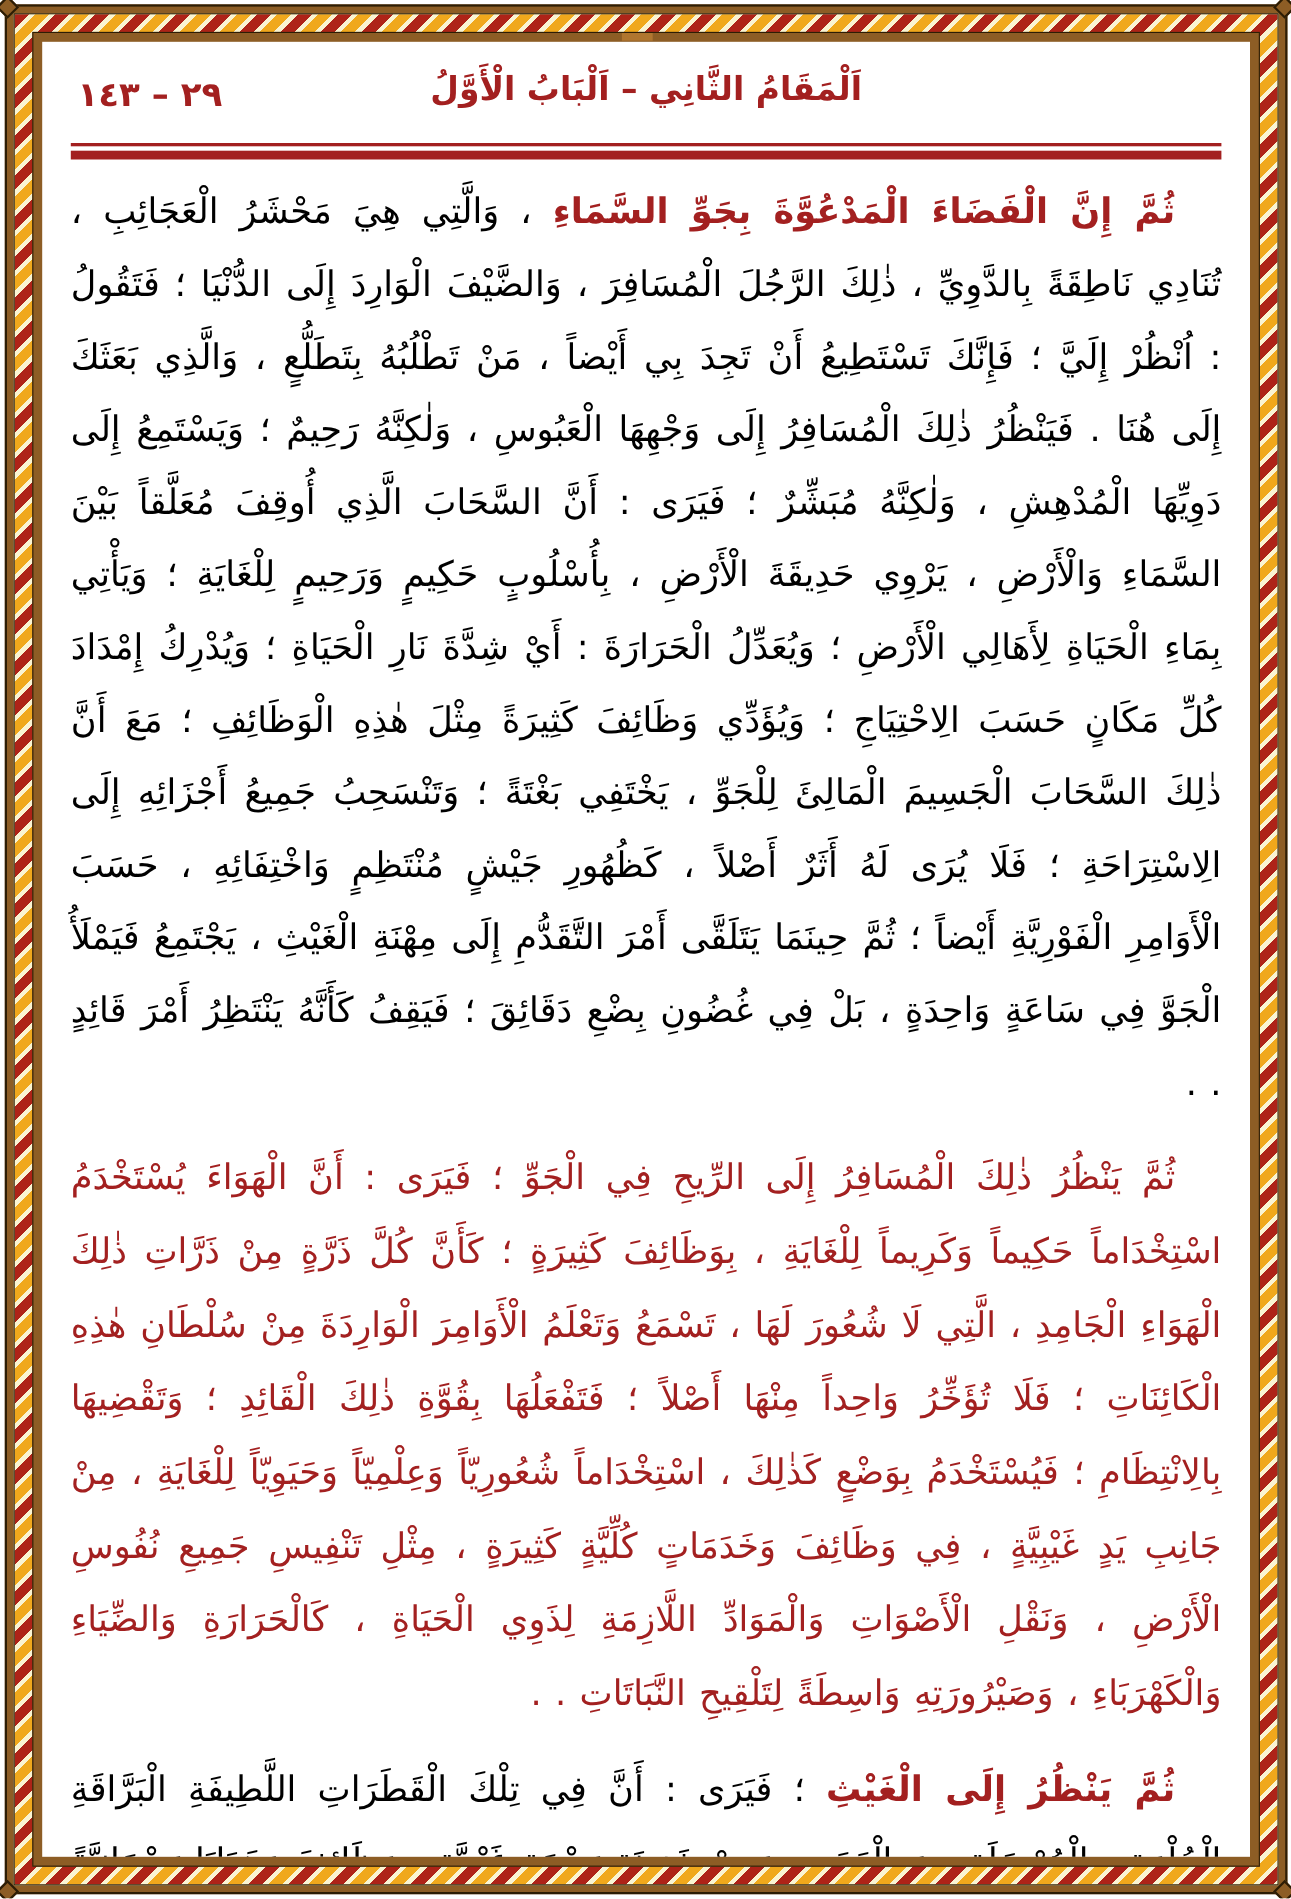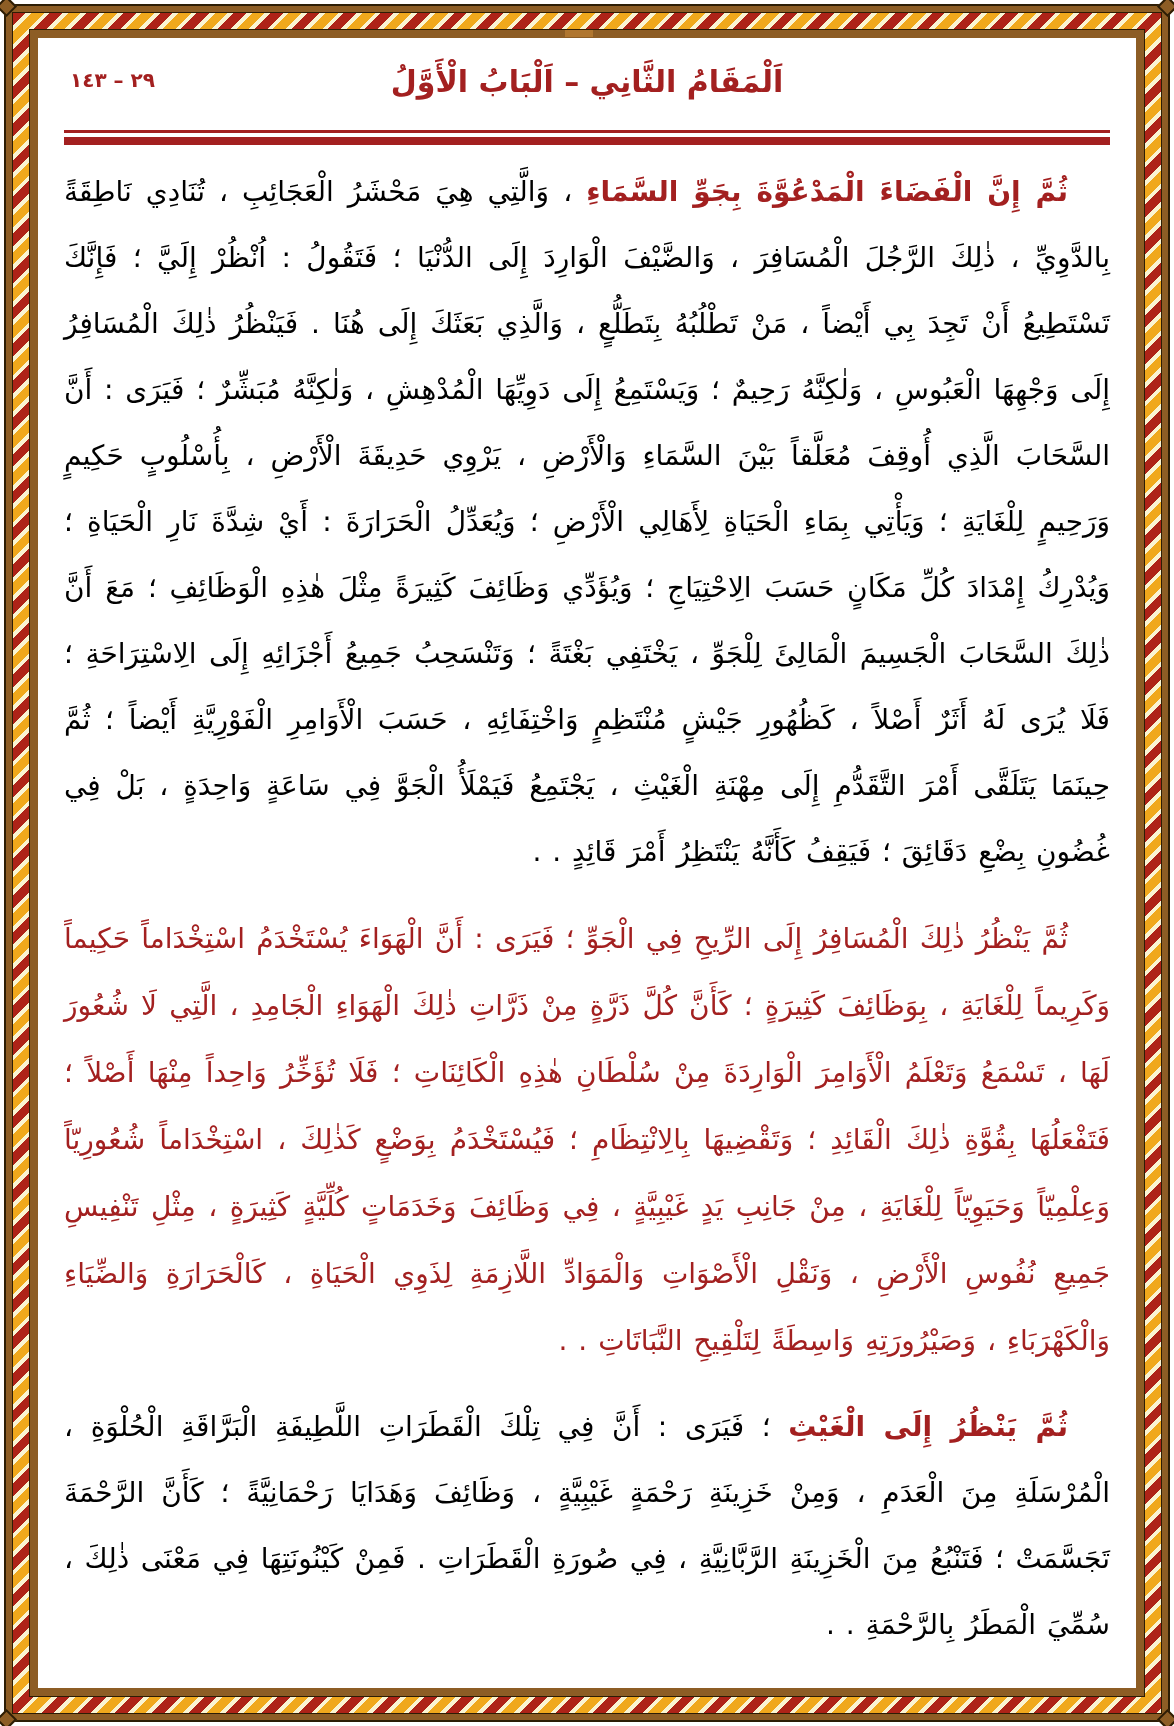--- a/index.html
+++ b/index.html
@@ -65,36 +65,36 @@
     padding:24px 26px 0 26px;
     overflow:hidden;
   }
   .header{
     position:relative;
     height:58px;
   }
   .page-num{
     position:absolute; left:6px; top:6px;
     color:var(--accent-red);
-    font-size:20px; font-weight:bold;
+    font-size:31px; font-weight:bold;
     letter-spacing:2px;
     white-space:nowrap;
   }
   .page-title{
     text-align:center;
     color:var(--accent-red);
     font-size:30px; font-weight:bold;
     padding-top:2px;
   }
   .rule{margin:10px 0 6px 0;}
   .rule-thin{height:3px;background:var(--accent-red);margin-bottom:4px;}
   .rule-thick{height:8px;background:var(--accent-red);}
   .para{
     margin:14px 0 0 0;
-    font-size:28px;
+    font-size:32px;
     line-height:66px;
     text-align:justify;
     text-indent:42px;
     color:#000;
     word-spacing:2px;
   }
   .para .lead{color:var(--accent-red);font-weight:bold;}
   .para.red-para{color:var(--accent-red);font-weight:normal;line-height:67px;margin-top:20px;}
   .para.p3{margin-top:20px;}
 </style>

